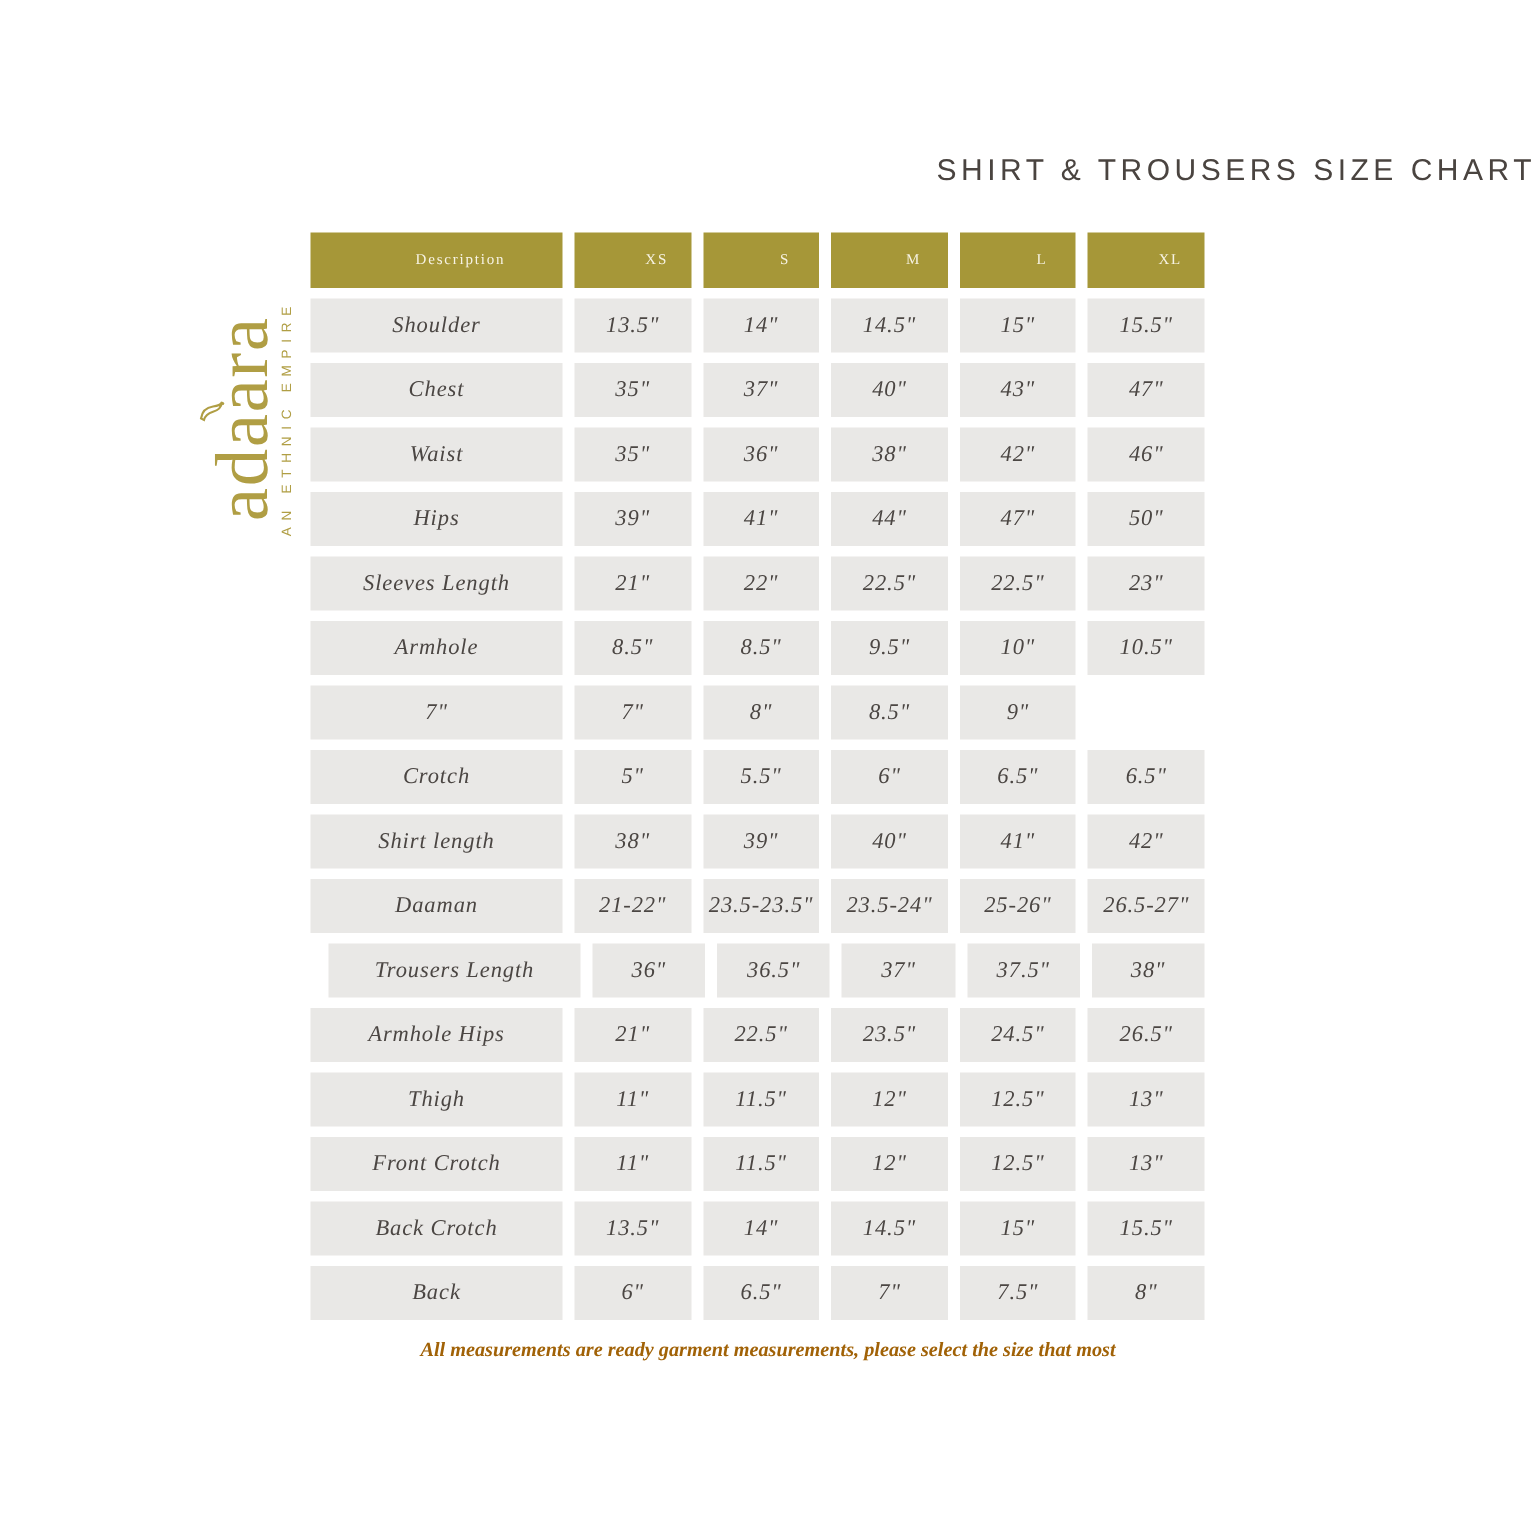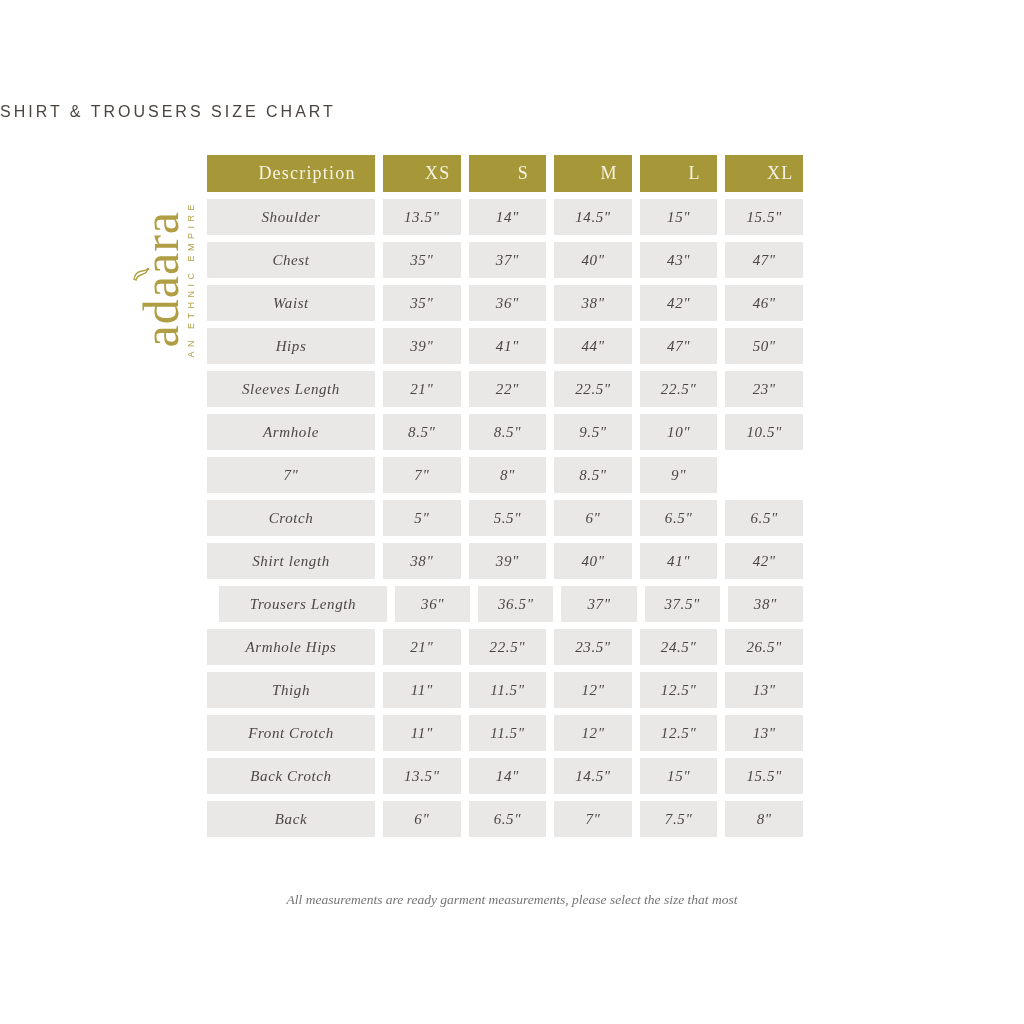--- a/index.html
+++ b/index.html
@@ -15,23 +15,23 @@
     --olive:#a69738;
     --gold:#b09e44;
     --cell:#e9e8e6;
     --ink:#4b4643;
     --cream:#f7f3e4;
   }
 
   
   .chart-title{
     position:absolute;top:103px;left:0;width:100%;
-    text-align:left;
+    text-align:right;
     font-family:"Liberation Sans", sans-serif;
-    font-size:16px;letter-spacing:3px;
+    font-size:20px;letter-spacing:3px;
     color:#4a4440;font-weight:400;
   }
 
   
   .logo-wrap{
     position:absolute;left:138px;top:180px;height:198px;
     display:flex;flex-direction:row;align-items:center;
   }
   .logo-text{
     writing-mode:vertical-rl;
@@ -64,42 +64,43 @@
     grid-template-columns:168px repeat(5,1fr);
     column-gap:8px;
     margin-bottom:7px;
   }
   .trow.section-gap{margin-top:5px;margin-left:12px;}
   .hcell{
     background:var(--olive);
     color:var(--cream);
     height:37px;
     display:flex;align-items:center;justify-content:center;
-    font-size:18px;letter-spacing:1.2px;
+    font-size:10px;letter-spacing:1.2px;
     font-family:"Liberation Serif", serif;
     padding-left:32px;
   }
   .cell{
     background:var(--cell);
     color:var(--ink);
     height:36px;
     display:flex;align-items:center;justify-content:center;
     font-style:italic;
     font-size:15px;letter-spacing:0.6px;
     font-family:"Liberation Serif", serif;
   }
 
   
   .footer-note{
     position:absolute;top:893px;left:0;width:100%;
     text-align:center;
     font-style:italic;
     font-size:13.5px;line-height:1.05;
-    color:#737373;
-    font-family:"Liberation Serif", serif;
+    color:#a16207;
+    font-family:"Liberation Serif", serif;
+    font-weight:bold;
   }
   .footer-note div{margin-bottom:2px;}
 </style>
 </head>
 <body>
 
 <div class="chart-title">SHIRT &amp; TROUSERS SIZE CHART</div>
 
 <div class="logo-wrap">
   <span class="logo-text">adaara</span>
@@ -184,20 +185,28 @@
         <div class="cell">6.5"</div>
       </div>
       <div class="trow">
         <div class="cell">Shirt length</div>
         <div class="cell">38"</div>
         <div class="cell">39"</div>
         <div class="cell">40"</div>
         <div class="cell">41"</div>
         <div class="cell">42"</div>
       </div>
+      <div class="trow">
+        <div class="cell">Daaman</div>
+        <div class="cell">21-22"</div>
+        <div class="cell">23.5-23.5"</div>
+        <div class="cell">23.5-24"</div>
+        <div class="cell">25-26"</div>
+        <div class="cell">26.5-27"</div>
+      </div>
       <div class="trow section-gap">
         <div class="cell">Trousers Length</div>
         <div class="cell">36"</div>
         <div class="cell">36.5"</div>
         <div class="cell">37"</div>
         <div class="cell">37.5"</div>
         <div class="cell">38"</div>
       </div>
       <div class="trow">
         <div class="cell">Armhole Hips</div>

